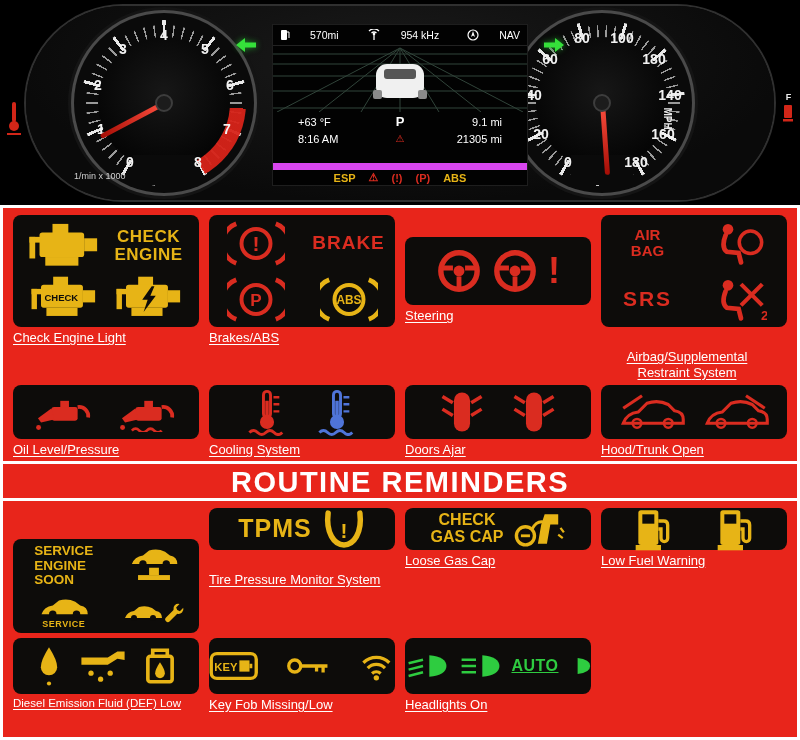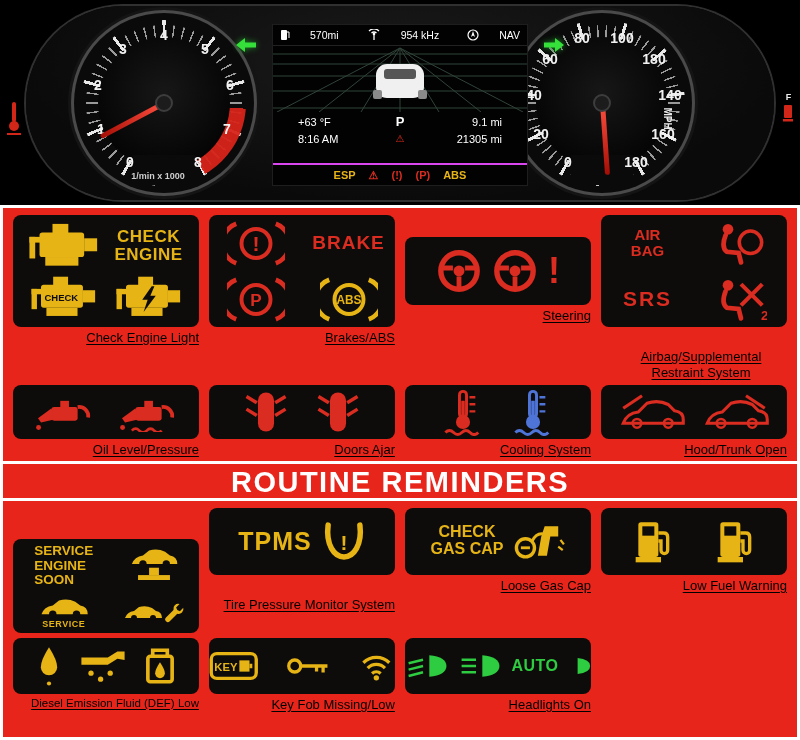--- a/index.html
+++ b/index.html
@@ -29,61 +29,61 @@
   .redline{position:absolute;inset:8px;border-radius:50%;
          background:conic-gradient(from 94deg,rgba(215,35,25,.95) 0 56deg,transparent 56deg 360deg);}
   .cover{position:absolute;inset:24px;border-radius:50%;
          background:radial-gradient(circle at 50% 42%,#171717,#050505 72%);}
   .gap{position:absolute;left:50%;bottom:8px;transform:translateX(-50%);width:62px;height:30px;background:#0a0a0a;}
   .gn{position:absolute;transform:translate(-50%,-50%);color:#f2f2f2;font-size:14px;font-weight:bold;}
   .needle{position:absolute;left:calc(50% - 2.5px);top:50%;width:5px;height:72px;border-radius:3px;
           background:linear-gradient(#ff5040,#a50d05);transform-origin:2.5px 0;}
   .hub{position:absolute;left:calc(50% - 9px);top:calc(50% - 9px);width:18px;height:18px;border-radius:50%;
        background:#1c1c1c;border:2px solid #3d3d3d;}
-  .gunit{position:absolute;left:0;right:12px;bottom:12px;text-align:center;color:#cfcfcf;font-size:9px;font-weight:bold;}
+  .gunit{position:absolute;left:0;right:12px;bottom:12px;text-align:left;color:#cfcfcf;font-size:9px;}
   .mph{position:absolute;right:14px;top:100px;color:#e8e8e8;font-size:10px;font-weight:bold;transform:rotate(90deg);}
 
   .display{position:absolute;left:272px;top:24px;width:256px;height:162px;background:#020202;border:1px solid #1e1e1e;}
   .disp-top{height:21px;display:flex;align-items:center;justify-content:space-between;
             padding:0 7px;font-size:10.5px;border-bottom:1px solid #222;}
   .dt-group{display:flex;gap:20px;white-space:nowrap;}
   .disp-mid{height:66px;position:relative;overflow:hidden;}
   .disp-info{padding:1px 25px 0;}
   .di-row{display:grid;grid-template-columns:1fr auto 1fr;align-items:center;height:17px;font-size:11px;}
   .di-row .c{justify-self:center;}
   .di-row .r{justify-self:end;}
   .gear{font-weight:bold;font-size:13px;}
   .mini-warn{color:var(--wred);font-size:10px;}
   .disp-warn{position:absolute;left:0;right:0;bottom:0;height:22px;display:flex;align-items:center;
-             justify-content:center;gap:13px;font-size:11px;font-weight:bold;border-top:2px solid #d946ef;}
+             justify-content:center;gap:13px;font-size:11px;font-weight:bold;border-top:7px solid #d946ef;}
   .wy{color:var(--yel);} .wr{color:var(--wred);}
   .arrow{position:absolute;top:38px;filter:drop-shadow(0 0 3px #1e9c28);}
   .arr-l{left:236px;} .arr-r{left:544px;}
   .edge-l{position:absolute;left:6px;top:100px;}
   .edge-r{position:absolute;right:5px;top:92px;display:flex;flex-direction:column;align-items:center;gap:2px;}
   .f-lab{font-size:9px;color:#eee;font-weight:bold;}
 
   
   .lower{position:absolute;left:0;top:205px;width:800px;height:535px;background:var(--red);
          border:3px solid #fff;overflow:hidden;}
   .sec-header{height:38px;line-height:35px;text-align:center;color:#fff;font-size:29px;font-weight:bold;
               letter-spacing:1.5px;border-bottom:3px solid #fff;}
   .sec-header.rt{border-top:3px solid #fff;height:40px;line-height:37px;}
   .grid{display:grid;grid-template-columns:repeat(4,1fr);gap:4px 10px;padding:7px 10px 3px;}
   .g2,.g4{padding-top:2px;}
-  .cell{display:flex;flex-direction:column;align-items:flex-end;min-width:0;}
+  .cell{display:flex;flex-direction:column;align-items:flex-start;min-width:0;}
   .tile{width:100%;background:var(--tile);border-radius:8px;display:flex;align-items:center;
         justify-content:center;gap:10px;}
   .g1 .tile{height:112px;}
   .g2 .tile{height:54px;}
-  .g3 .tile{height:67px;}
+  .g3 .tile{height:42px;}
   .g4 .tile{height:56px;}
   .t-st{height:68px !important;margin-top:22px;}
   .t-sv{height:94px !important;margin-top:31px;}
-  .label{margin-top:3px;color:#000000;font-size:13px;line-height:1.2;text-align:center;
+  .label{margin-top:3px;color:#ffffff;font-size:13px;line-height:1.2;text-align:center;
          text-decoration:underline;text-underline-offset:2px;}
   .label.two{max-width:172px;margin-top:22px;}
   .small-label{font-size:11.5px;white-space:nowrap;}
   .red{color:var(--wred);} .yel{color:var(--yel);} .blu{color:var(--blue);} .grn{color:var(--grn);}
   .ic{display:block;}
 
   .t-ce{display:grid;grid-template-columns:1fr 1fr;grid-template-rows:1fr 1fr;place-items:center;padding:5px 8px;gap:0;}
   .ce-text{display:flex;flex-direction:column;align-items:center;color:var(--yel);font-weight:bold;
            font-size:17px;line-height:1.05;letter-spacing:.5px;}
   .t-br{display:grid;grid-template-columns:1fr 1fr;grid-template-rows:1fr 1fr;place-items:center;padding:5px;}
@@ -93,21 +93,21 @@
   .ab-text{color:var(--wred);font-weight:bold;font-size:15px;line-height:1.05;display:flex;
            flex-direction:column;align-items:center;}
   .srs-text{color:var(--wred);font-weight:bold;font-size:21px;letter-spacing:2px;}
   .t-sv{display:grid;grid-template-columns:1.15fr 1fr;grid-template-rows:1fr 1fr;place-items:center;padding:5px 8px;}
   .ses-text{color:var(--yel);font-weight:bold;font-size:13.5px;line-height:1.1;display:flex;flex-direction:column;}
   .sv-stack{display:flex;flex-direction:column;align-items:center;gap:1px;}
   .sv-caption{color:var(--yel);font-size:9px;font-weight:bold;letter-spacing:.5px;}
   .tpms-text{color:var(--yel);font-weight:bold;font-size:25px;letter-spacing:1px;}
   .gascap-text{color:var(--yel);font-weight:bold;font-size:16px;line-height:1.05;display:flex;
                flex-direction:column;align-items:center;}
-  .auto-text{color:var(--grn);font-weight:bold;font-size:16px;letter-spacing:.5px;}
+  .auto-text{color:var(--grn);font-weight:bold;font-size:16px;letter-spacing:.5px;text-decoration:underline;}
   .t-fuel{justify-content:space-evenly;}
 </style>
 </head>
 <body>
 
 <div class="page">
 
   <div class="cluster">
     <div class="bezel"></div>
 
@@ -387,41 +387,41 @@
             </svg>
           <svg class="ic red" width="62" height="40" viewBox="0 0 50 32">
             <use href="#oilcan"></use>
             <path d="M12 31 q3-3 6 0 t6 0 t6 0 t6 0" fill="none" stroke="currentColor" stroke-width="2.2"></path>
           </svg>
         </div>
         <div class="label">Oil Level/Pressure</div>
       </div>
 
       <div class="cell">
+        <div class="tile" style="gap:30px">
+          <svg class="ic red" width="40" height="47" viewBox="0 0 34 40">
+              <use href="#thermo"></use>
+            </svg>
+          <svg class="ic blu" width="40" height="47" viewBox="0 0 34 40">
+              <use href="#thermo"></use>
+            </svg>
+        </div>
+        <div class="label">Cooling System</div>
+      </div>
+
+      <div class="cell">
         <div class="tile" style="gap:26px">
           <svg class="ic red" width="46" height="46" viewBox="0 0 40 40">
               <use href="#door"></use>
             </svg>
           <svg class="ic red" width="46" height="46" viewBox="0 0 40 40">
               <use href="#door"></use>
             </svg>
         </div>
         <div class="label">Doors Ajar</div>
-      </div>
-
-      <div class="cell">
-        <div class="tile" style="gap:30px">
-          <svg class="ic red" width="40" height="47" viewBox="0 0 34 40">
-              <use href="#thermo"></use>
-            </svg>
-          <svg class="ic blu" width="40" height="47" viewBox="0 0 34 40">
-              <use href="#thermo"></use>
-            </svg>
-        </div>
-        <div class="label">Cooling System</div>
       </div>
 
       <div class="cell">
         <div class="tile" style="gap:14px">
           <svg class="ic red" width="70" height="36" viewBox="0 0 56 28">
             <g transform="translate(2,2)">
                 <use href="#carbody"></use>
               </g>
             <path d="M5 11 L20 1" stroke="currentColor" stroke-width="2.5" fill="none"></path>
           </svg>

